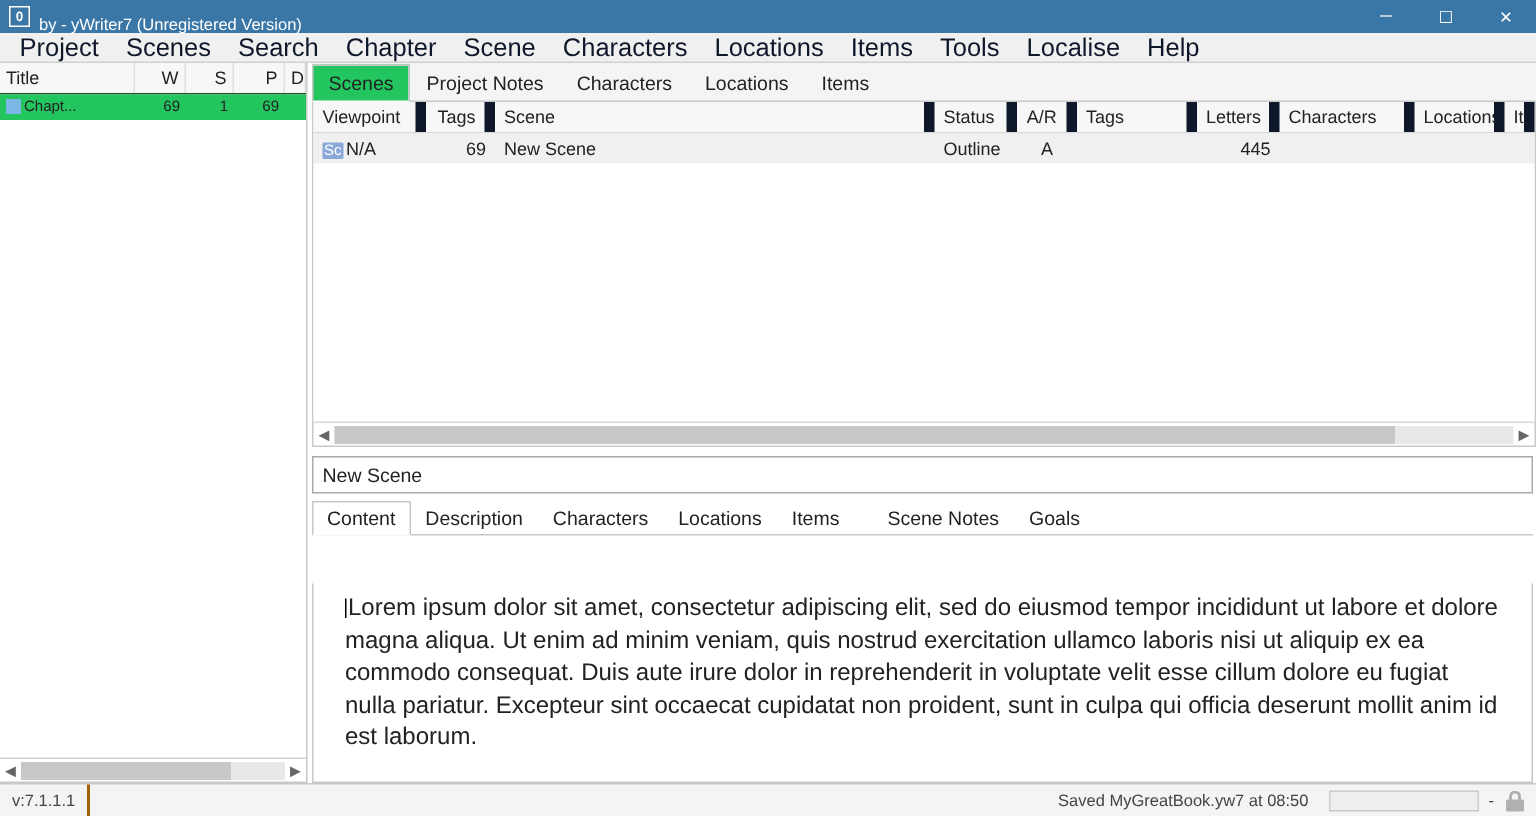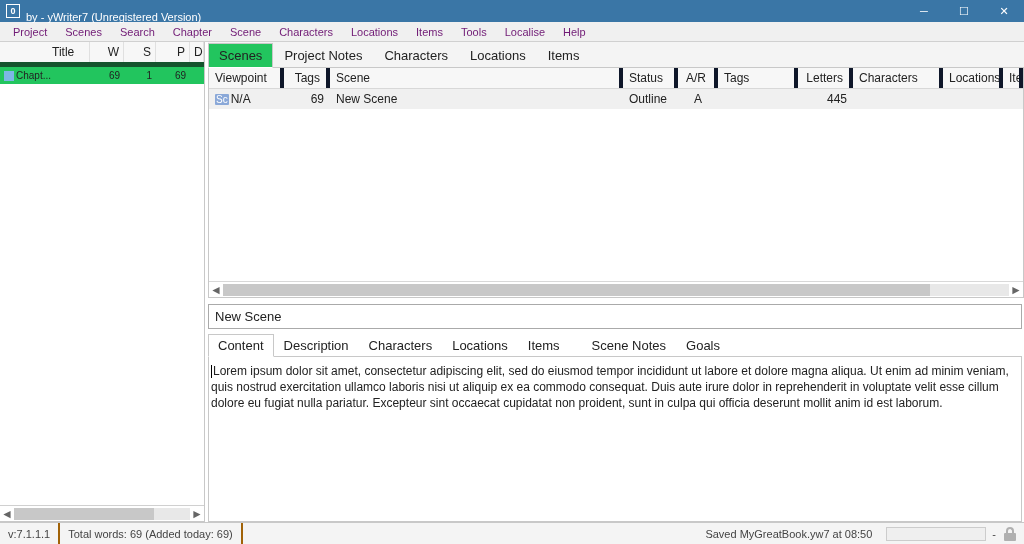--- a/index.html
+++ b/index.html
@@ -2,27 +2,27 @@
 <html><head>
 <meta charset="utf-8">
 <style>
   * { box-sizing: border-box; margin: 0; padding: 0; }
   html, body { width: 1024px; height: 544px; font-family: "Segoe UI", Tahoma, sans-serif; font-size: 12px; background: #fff; overflow: hidden; color: #222; }
   .titlebar { height: 22px; background: #3a76a6; color: #fff; display: flex; align-items: center; padding: 0 0 0 6px; font-size: 11px; }
   .titlebar .app-icon { width: 14px; height: 14px; border: 1px solid #fff; margin-right: 6px; display:flex;align-items:center;justify-content:center;font-size:9px;font-weight:bold;}
   .title-text { flex: 1; margin-top: 12px; }
   .win-btns { display: flex; height: 100%; }
   .win-btn { width: 40px; display:flex;align-items:center;justify-content:center;font-size:11px;color:#fff; }
-  .menubar { height: 20px; background: #f0f0f0; border-bottom: 1px solid #d0d0d0; display: flex; align-items: center; padding: 0 4px; font-size: 11px; color:#701a75; }
+  .menubar { height: 20px; background: #f0f0f0; border-bottom: 1px solid #d0d0d0; display: flex; align-items: center; padding: 0 4px; font-size: 17px; color:#0f172a; }
   .menubar .mi { padding: 2px 9px; }
   .body-area { display: flex; height: 480px; }
   
   .left-panel { width: 205px; border-right: 1px solid #c8c8c8; display:flex; flex-direction:column; }
   .chapter-list { flex:1; display:flex; flex-direction:column; border-bottom:1px solid #c8c8c8; }
-  .ch-header { display:flex; border-bottom:5px solid #14532d; background:#f7f7f7; font-size:12px;padding-left:48px; }
+  .ch-header { display:flex; border-bottom:1px solid #14532d; background:#f7f7f7; font-size:12px; }
   .ch-col { padding:3px 4px; border-right:1px solid #e0e0e0; }
   .ch-col.title{flex:1;}
   .ch-col.w{width:34px;text-align:right;}
   .ch-col.s{width:32px;text-align:right;}
   .ch-col.p{width:34px;text-align:right;}
   .ch-col.d{width:14px;text-align:center;}
   .ch-row { display:flex; font-size:10px; background:#22c55e; }
   .ch-row .ch-col{border-right:none;}
   .ch-row .badge{display:inline-block;width:10px;height:10px;background:#7db7e6;margin-right:2px;vertical-align:middle;}
   .left-scroll { height:16px; display:flex; align-items:center; border-top:1px solid #d0d0d0;}
@@ -30,21 +30,21 @@
   .left-scroll .track{flex:1;height:12px;background:#e8e8e8;position:relative;}
   .left-scroll .thumb{position:absolute;left:0;top:0;height:12px;width:140px;background:#c8c8c8;}
   .desc-box { height:140px; border:1px solid #bfbfbf; margin:3px; padding:4px; font-size:12px; color:#444;}
   
   .right-panel { flex:1; display:flex; flex-direction:column; margin-left:3px;}
   .top-tabs { display:flex; border-bottom:1px solid #c8c8c8; background:#f4f4f4; font-size:13px;}
   .top-tabs .tab{padding:4px 10px; border:1px solid transparent; position:relative; top:1px;}
   .top-tabs .tab.active{background:#22c55e;border:1px solid #c8c8c8;border-bottom-color:#fff;}
   .scene-grid { height:230px; border:1px solid #c8c8c8; border-top:none; display:flex;flex-direction:column;}
   .sg-header{display:flex;background:#f7f7f7;border-bottom:1px solid #d8d8d8;font-size:12px;}
-  .sg-col{padding:3px 6px;border-right:4px solid #0f172a;white-space:nowrap;overflow:hidden;}
+  .sg-col{padding:3px 6px;border-right:7px solid #0f172a;white-space:nowrap;overflow:hidden;}
   .sg-col.view{width:75px;}
   .sg-col.words{width:46px;text-align:right;}
   .sg-col.scene{flex:1;}
   .sg-col.status{width:55px;}
   .sg-col.ar{width:40px;text-align:center;}
   .sg-col.tags{width:80px;}
   .sg-col.letters{width:55px;text-align:right;}
   .sg-col.chars{width:90px;}
   .sg-col.locs{width:60px;}
   .sg-col.ite{width:20px;text-align:right;}
@@ -52,21 +52,21 @@
   .sg-row .sg-col{border-right:none;}
   .sg-body{flex:1;background:#fff;}
   .hscroll{height:16px;display:flex;align-items:center;border-top:1px solid #d8d8d8;}
   .hscroll .arrow{width:14px;text-align:center;color:#666;}
   .hscroll .track{flex:1;height:12px;background:#e8e8e8;position:relative;}
   .hscroll .thumb{position:absolute;left:0;top:0;height:12px;width:90%;background:#c8c8c8;}
   .scene-title-box{border:1px solid #aaa;margin:6px 2px 4px 0;padding:4px 6px;font-size:13px;}
   .content-tabs{display:flex;border-bottom:1px solid #c8c8c8;font-size:13px;margin-right:2px;}
   .content-tabs .ctab{padding:3px 9px;border:1px solid transparent;position:relative;top:1px;}
   .content-tabs .ctab.active{background:#fff;border:1px solid #c8c8c8;border-bottom-color:#fff;}
-  .content-area{flex:1;border:1px solid #c8c8c8;border-top:none;margin-right:2px;padding:6px 2px;font-size:12px;line-height:1.35;overflow:auto;}
+  .content-area{flex:1;border:1px solid #c8c8c8;border-top:none;margin-right:2px;padding:6px 21px;font-size:16px;line-height:1.35;overflow:auto;margin-top:32px;}
   .content-area .cursor{display:inline-block;width:1px;height:13px;background:#000;vertical-align:middle;margin-right:1px;}
   
   .statusbar{height:22px;border-top:1px solid #c8c8c8;background:#f4f4f4;display:flex;align-items:center;font-size:11px;color:#444;}
   .sb-cell{padding:0 8px;border-right:2px solid #a16207;height:100%;display:flex;align-items:center;}
   .sb-spacer{flex:1;}
   .sb-box{width:100px;height:14px;border:1px solid #ccc;background:#efefef;margin:0 6px;}
   .lock-icon{width:12px;height:14px;position:relative;margin:0 8px;}
   .lock-icon .body{position:absolute;bottom:0;width:12px;height:8px;background:#b0b0b0;border-radius:1px;}
   .lock-icon .shackle{position:absolute;top:0;left:2px;width:8px;height:8px;border:2px solid #b0b0b0;border-bottom:none;border-radius:5px 5px 0 0;}
   .sc-badge{display:inline-block;background:#8aa8d8;color:#fff;font-size:10px;padding:0 1px;margin-right:2px;border-radius:1px;}
@@ -183,21 +183,20 @@
       <div class="ctab">Goals</div>
     </div>
     <div class="content-area">
       <span class="cursor"></span><span>Lorem ipsum dolor sit amet, consectetur adipiscing elit, sed do eiusmod tempor incididunt ut labore et dolore magna aliqua. Ut enim ad minim veniam, quis nostrud exercitation ullamco laboris nisi ut aliquip ex ea commodo consequat. Duis aute irure dolor in reprehenderit in voluptate velit esse cillum dolore eu fugiat nulla pariatur. Excepteur sint occaecat cupidatat non proident, sunt in culpa qui officia deserunt mollit anim id est laborum.</span>
     </div>
   </div>
 </div>
 
 <div class="statusbar">
   <div class="sb-cell">v:7.1.1.1</div>
-  <div class="sb-cell">Total words: 69 (Added today: 69)</div>
   <div class="sb-spacer"></div>
   <div class="sb-cell" style="border-right:none">Saved MyGreatBook.yw7 at 08:50</div>
   <div class="sb-box"></div>
   <div>-</div>
   <div class="lock-icon">
       <div class="shackle"></div>
       <div class="body"></div>
     </div>
 </div>
 

